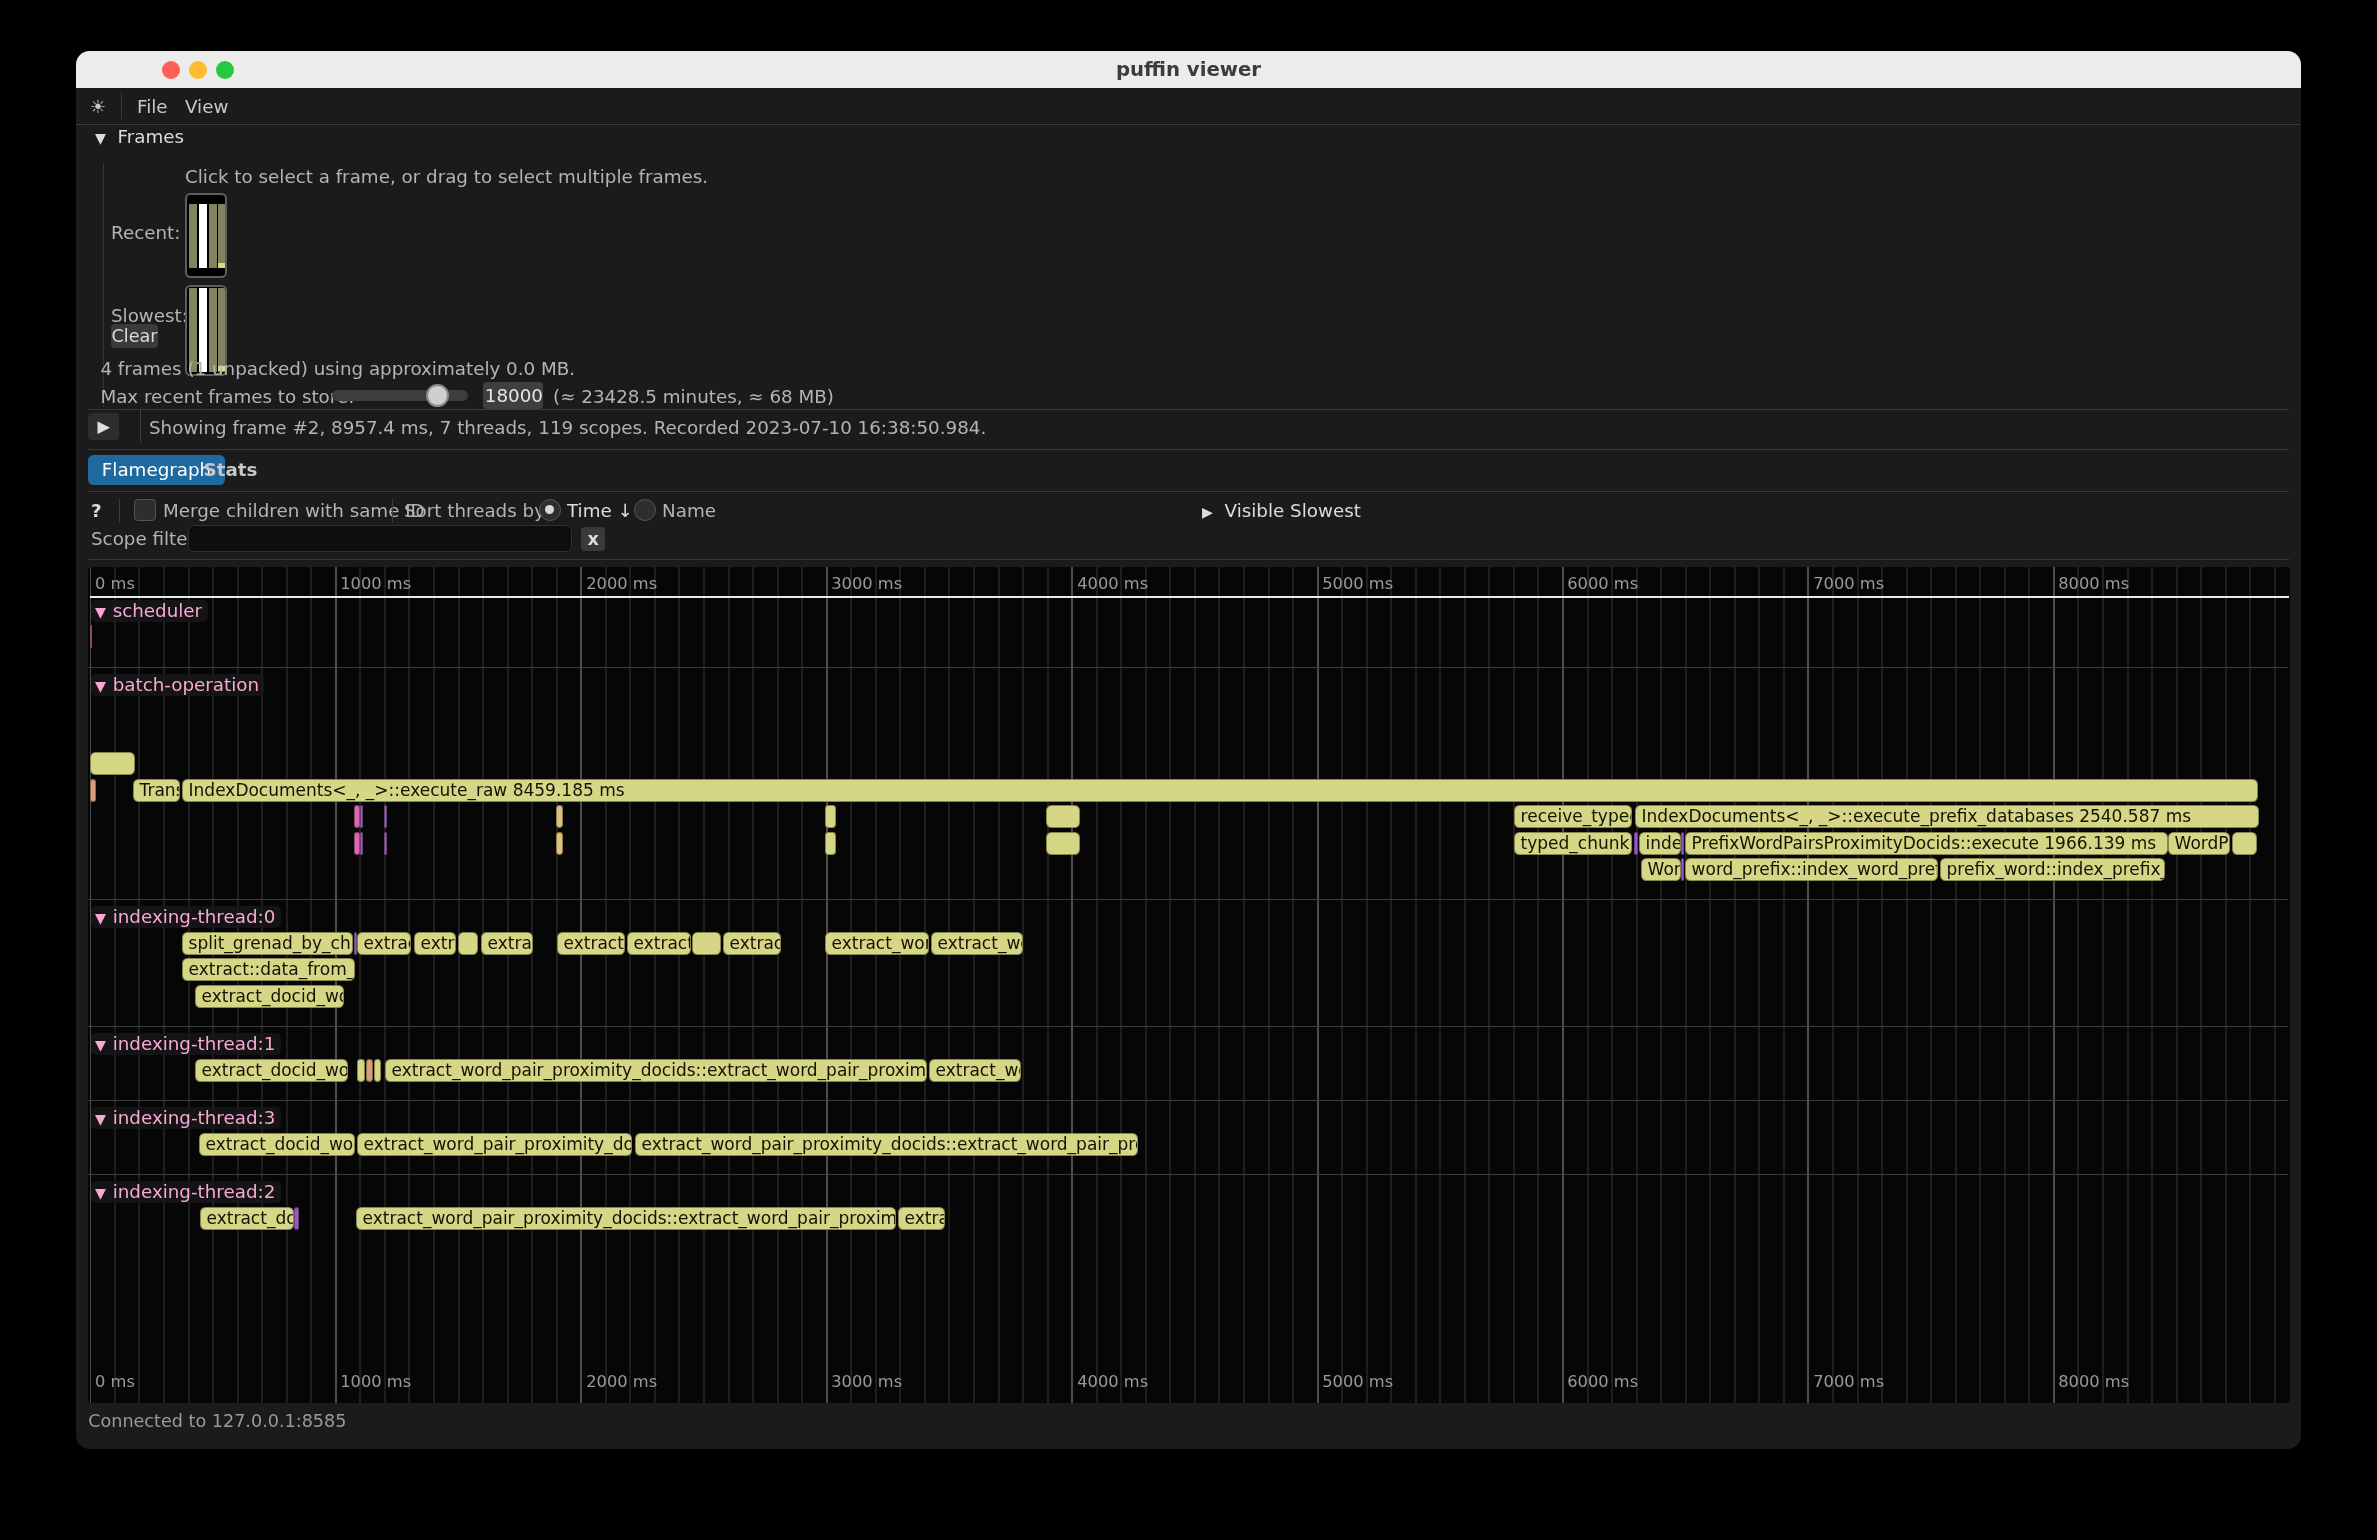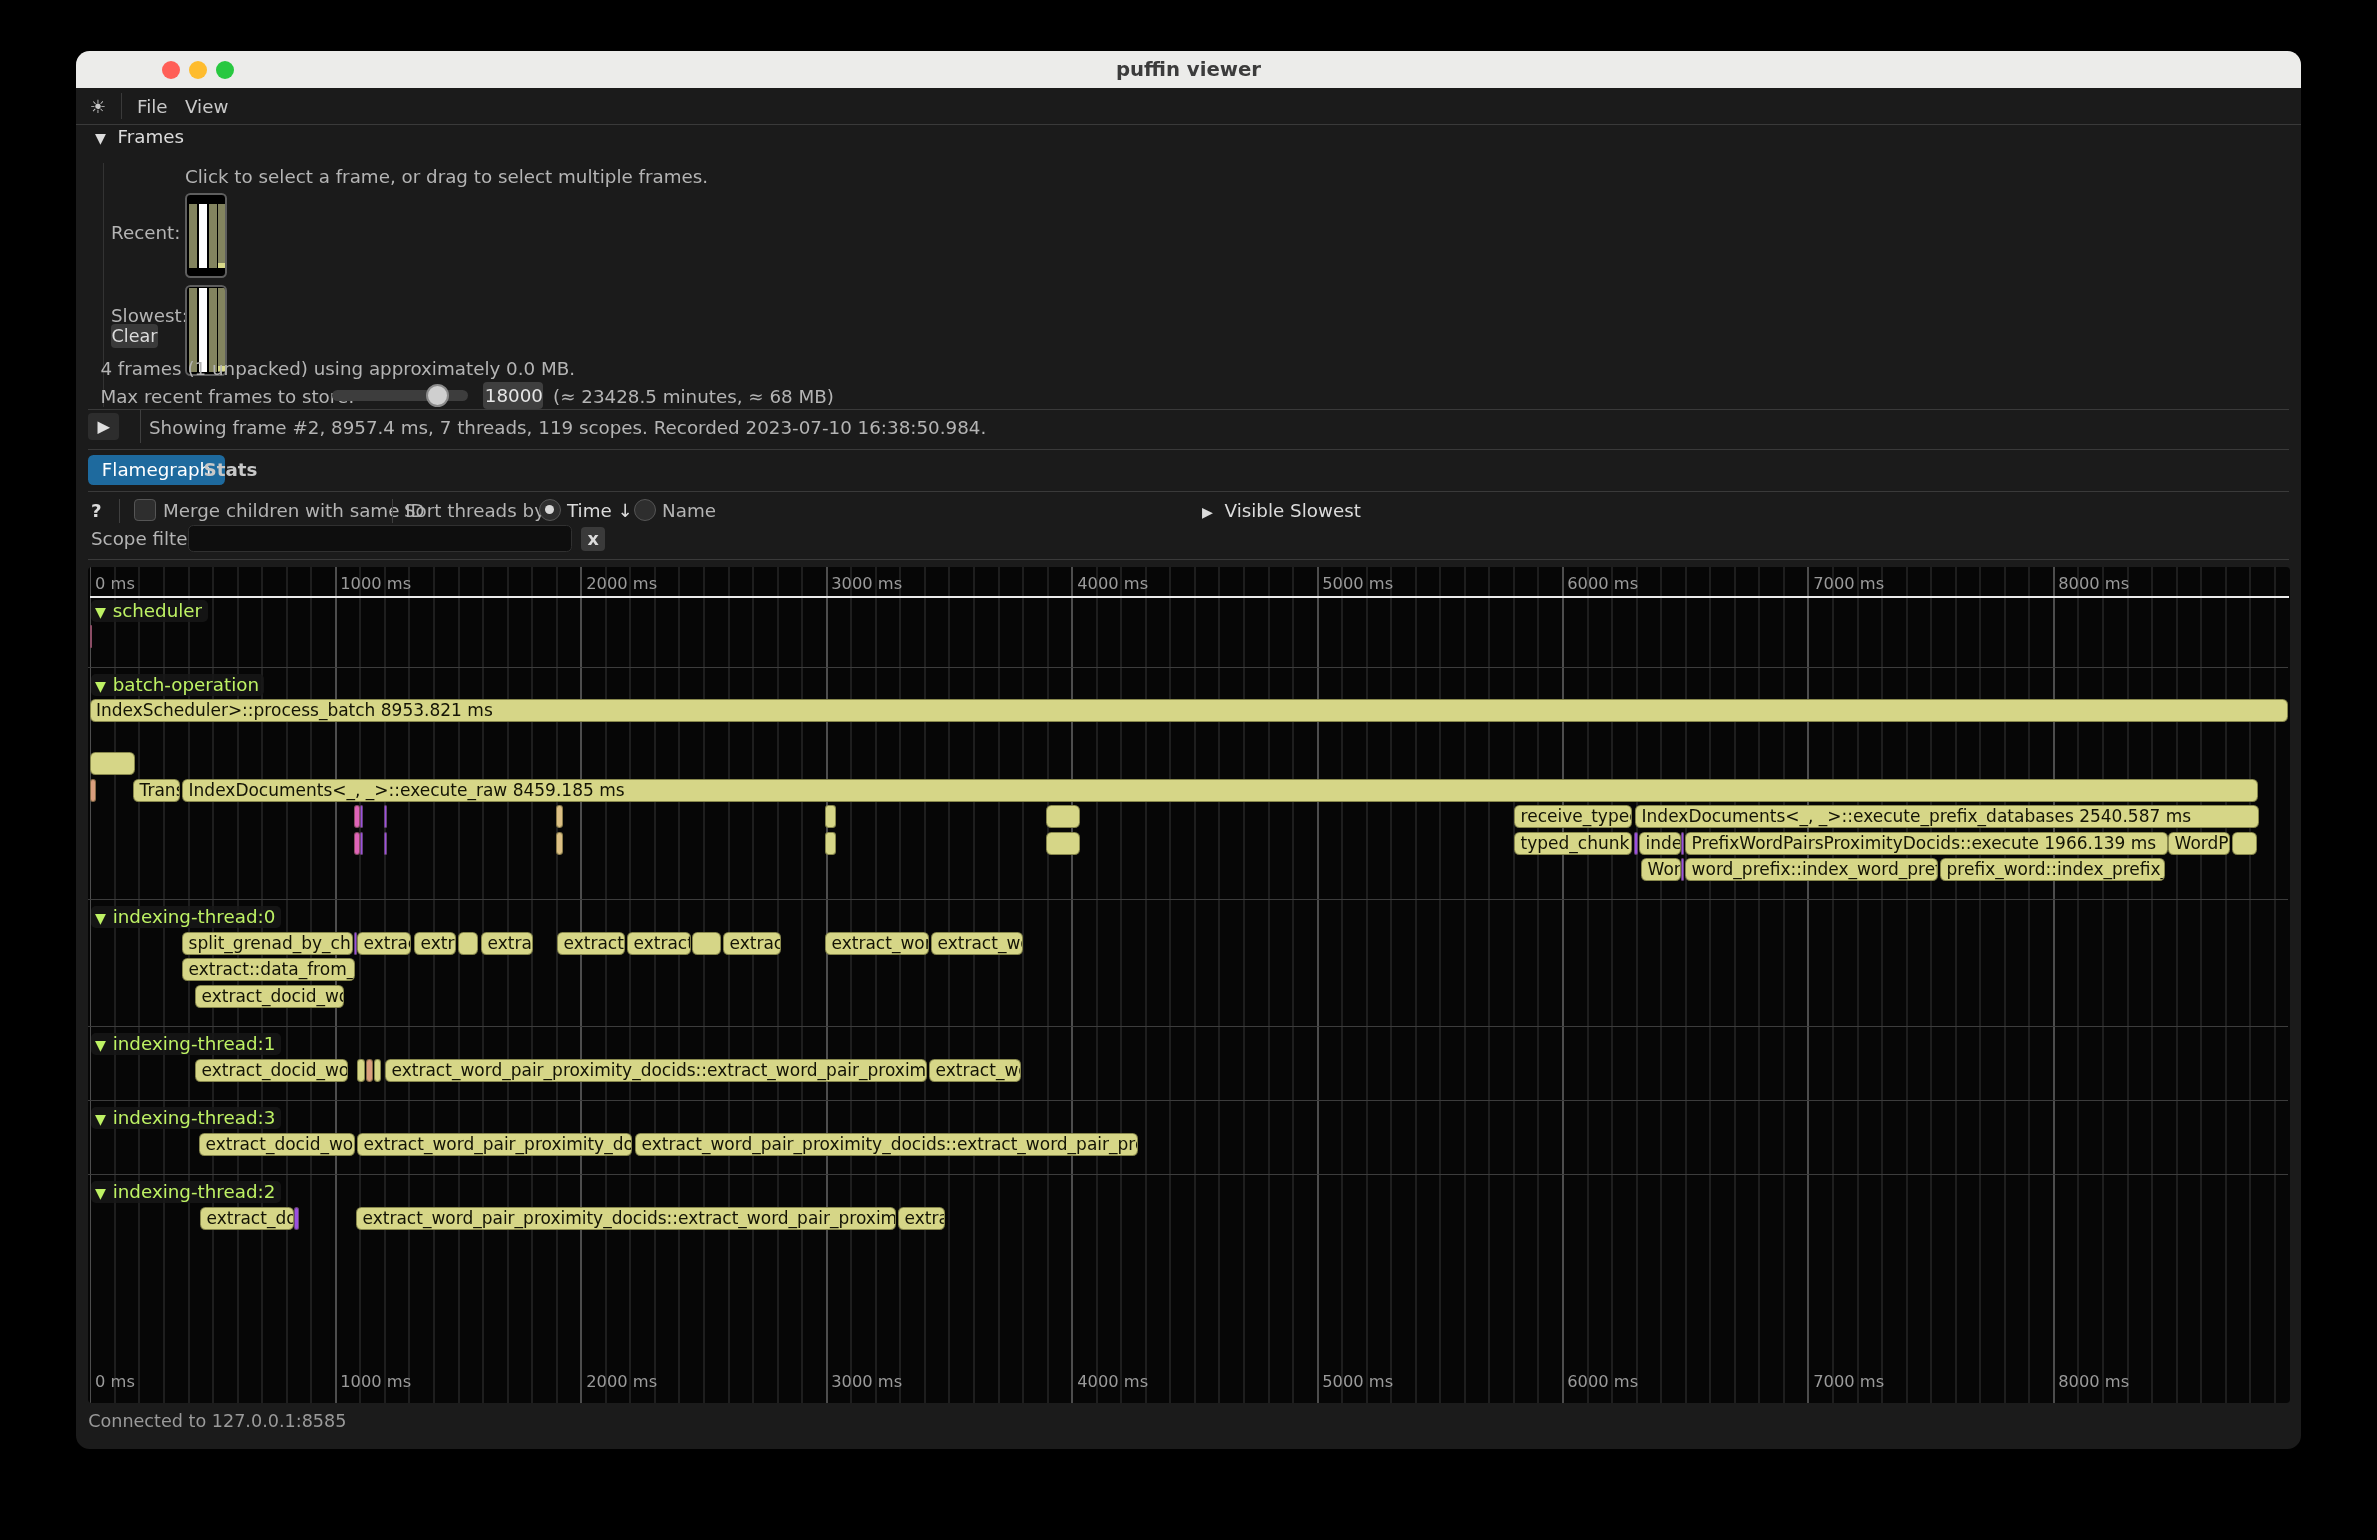--- a/index.html
+++ b/index.html
@@ -57,21 +57,21 @@
     border-radius:50%; background:#d8d8d8; }
   .scope-input { position:absolute; background:#0e0e0e; border:0.7px solid #303030; border-radius:5.4px; }
   
   .fg-canvas { position:absolute; left:12.2px; top:516px; width:2202px; height:836px;
     background:#060606; border-radius:4.1px; overflow:hidden; }
   .grid-line { position:absolute; top:0; width:1.4px; height:100%; background:#1e1e1e; }
   .grid-line.major { background:#4d4d4d; }
   .ruler-label { position:absolute; font-size:16.3px; color:#9a9a9a; white-space:nowrap; }
   .white-line { position:absolute; height:2px; background:#eaeaea; }
   .thread-sep { position:absolute; left:0; width:2200px; height:1.4px; background:#3c3c3c; }
-  .thread-header { position:absolute; font-size:18.3px; color:#bef264; white-space:nowrap;
+  .thread-header { position:absolute; font-size:18.3px; color:#f9a8d4; white-space:nowrap;
     background:rgba(24,24,24,.85); padding:0 5.4px 1.4px 4.1px; border-radius:5px;text-align:center; }
   .thread-header .tri { font-size:14.2px; margin-right:6.8px; }
   .scope-bar { position:absolute; height:23px; border-radius:5.4px; border:1.4px solid rgba(55,55,18,.5);
     font-size:17px; line-height:20.4px; color:#141405; overflow:hidden; white-space:nowrap;
     padding:0 5.4px; }
   .statusbar-text { position:absolute; left:12.2px; top:1360px; font-size:17.6px; color:#9a9a9a; }
 </style>
 </head>
 <body>
 
@@ -262,21 +262,20 @@
         <div class="ruler-label" style="left: 1479px; top: 805px;">6000 ms</div>
         <div class="ruler-label" style="left: 1725px; top: 6.8px;">7000 ms</div>
         <div class="ruler-label" style="left: 1725px; top: 805px;">7000 ms</div>
         <div class="ruler-label" style="left: 1970px; top: 6.8px;">8000 ms</div>
         <div class="ruler-label" style="left: 1970px; top: 805px;">8000 ms</div>
         <div class="white-line" style="left: 1.4px; top: 28.5px; width: 2199px;"></div>
         <div class="thread-header" style="left: 2.7px; top: 33px;"><span class="tri">▼</span><span>scheduler</span></div>
         <div class="scope-bar" style="left: 1.4px; top: 58px; width: 2.7px; background: rgb(223, 99, 184); padding: 0px; border-radius: 3.4px;"></div>
         <div class="thread-sep" style="top: 100px;"></div>
         <div class="thread-header" style="left: 2.7px; top: 107px;"><span class="tri">▼</span><span>batch-operation</span></div>
-        <div class="scope-bar" style="left: 1.4px; top: 132px; width: 2198px; background: rgb(214, 214, 135);">IndexScheduler&gt;::process_batch 8953.821 ms</div>
         <div class="scope-bar" style="left: 1.4px; top: 185px; width: 45px; background: rgb(214, 214, 135);"></div>
         <div class="scope-bar" style="left: 1.4px; top: 212px; width: 6.1px; background: rgb(217, 158, 125); padding: 0px; border-radius: 3.4px;"></div>
         <div class="scope-bar" style="left: 45px; top: 212px; width: 47px; background: rgb(214, 214, 135);">Trans</div>
         <div class="scope-bar" style="left: 94px; top: 212px; width: 2076px; background: rgb(214, 214, 135);">IndexDocuments&lt;_, _&gt;::execute_raw 8459.185 ms</div>
         <div class="scope-bar" style="left: 266px; top: 238px; width: 5.4px; background: rgb(223, 99, 184); padding: 0px; border-radius: 3.4px;"></div>
         <div class="scope-bar" style="left: 272px; top: 238px; width: 2.7px; background: rgb(154, 80, 224); padding: 0px; border-radius: 3.4px;"></div>
         <div class="scope-bar" style="left: 296px; top: 238px; width: 2.7px; background: rgb(154, 80, 224); padding: 0px; border-radius: 3.4px;"></div>
         <div class="scope-bar" style="left: 468px; top: 238px; width: 6.9px; background: rgb(220, 192, 132); padding: 0px; border-radius: 3.4px;"></div>
         <div class="scope-bar" style="left: 737px; top: 238px; width: 10.8px; background: rgb(214, 214, 135); padding: 0px; border-radius: 3.4px;"></div>
         <div class="scope-bar" style="left: 958px; top: 238px; width: 34px; background: rgb(214, 214, 135);"></div>

